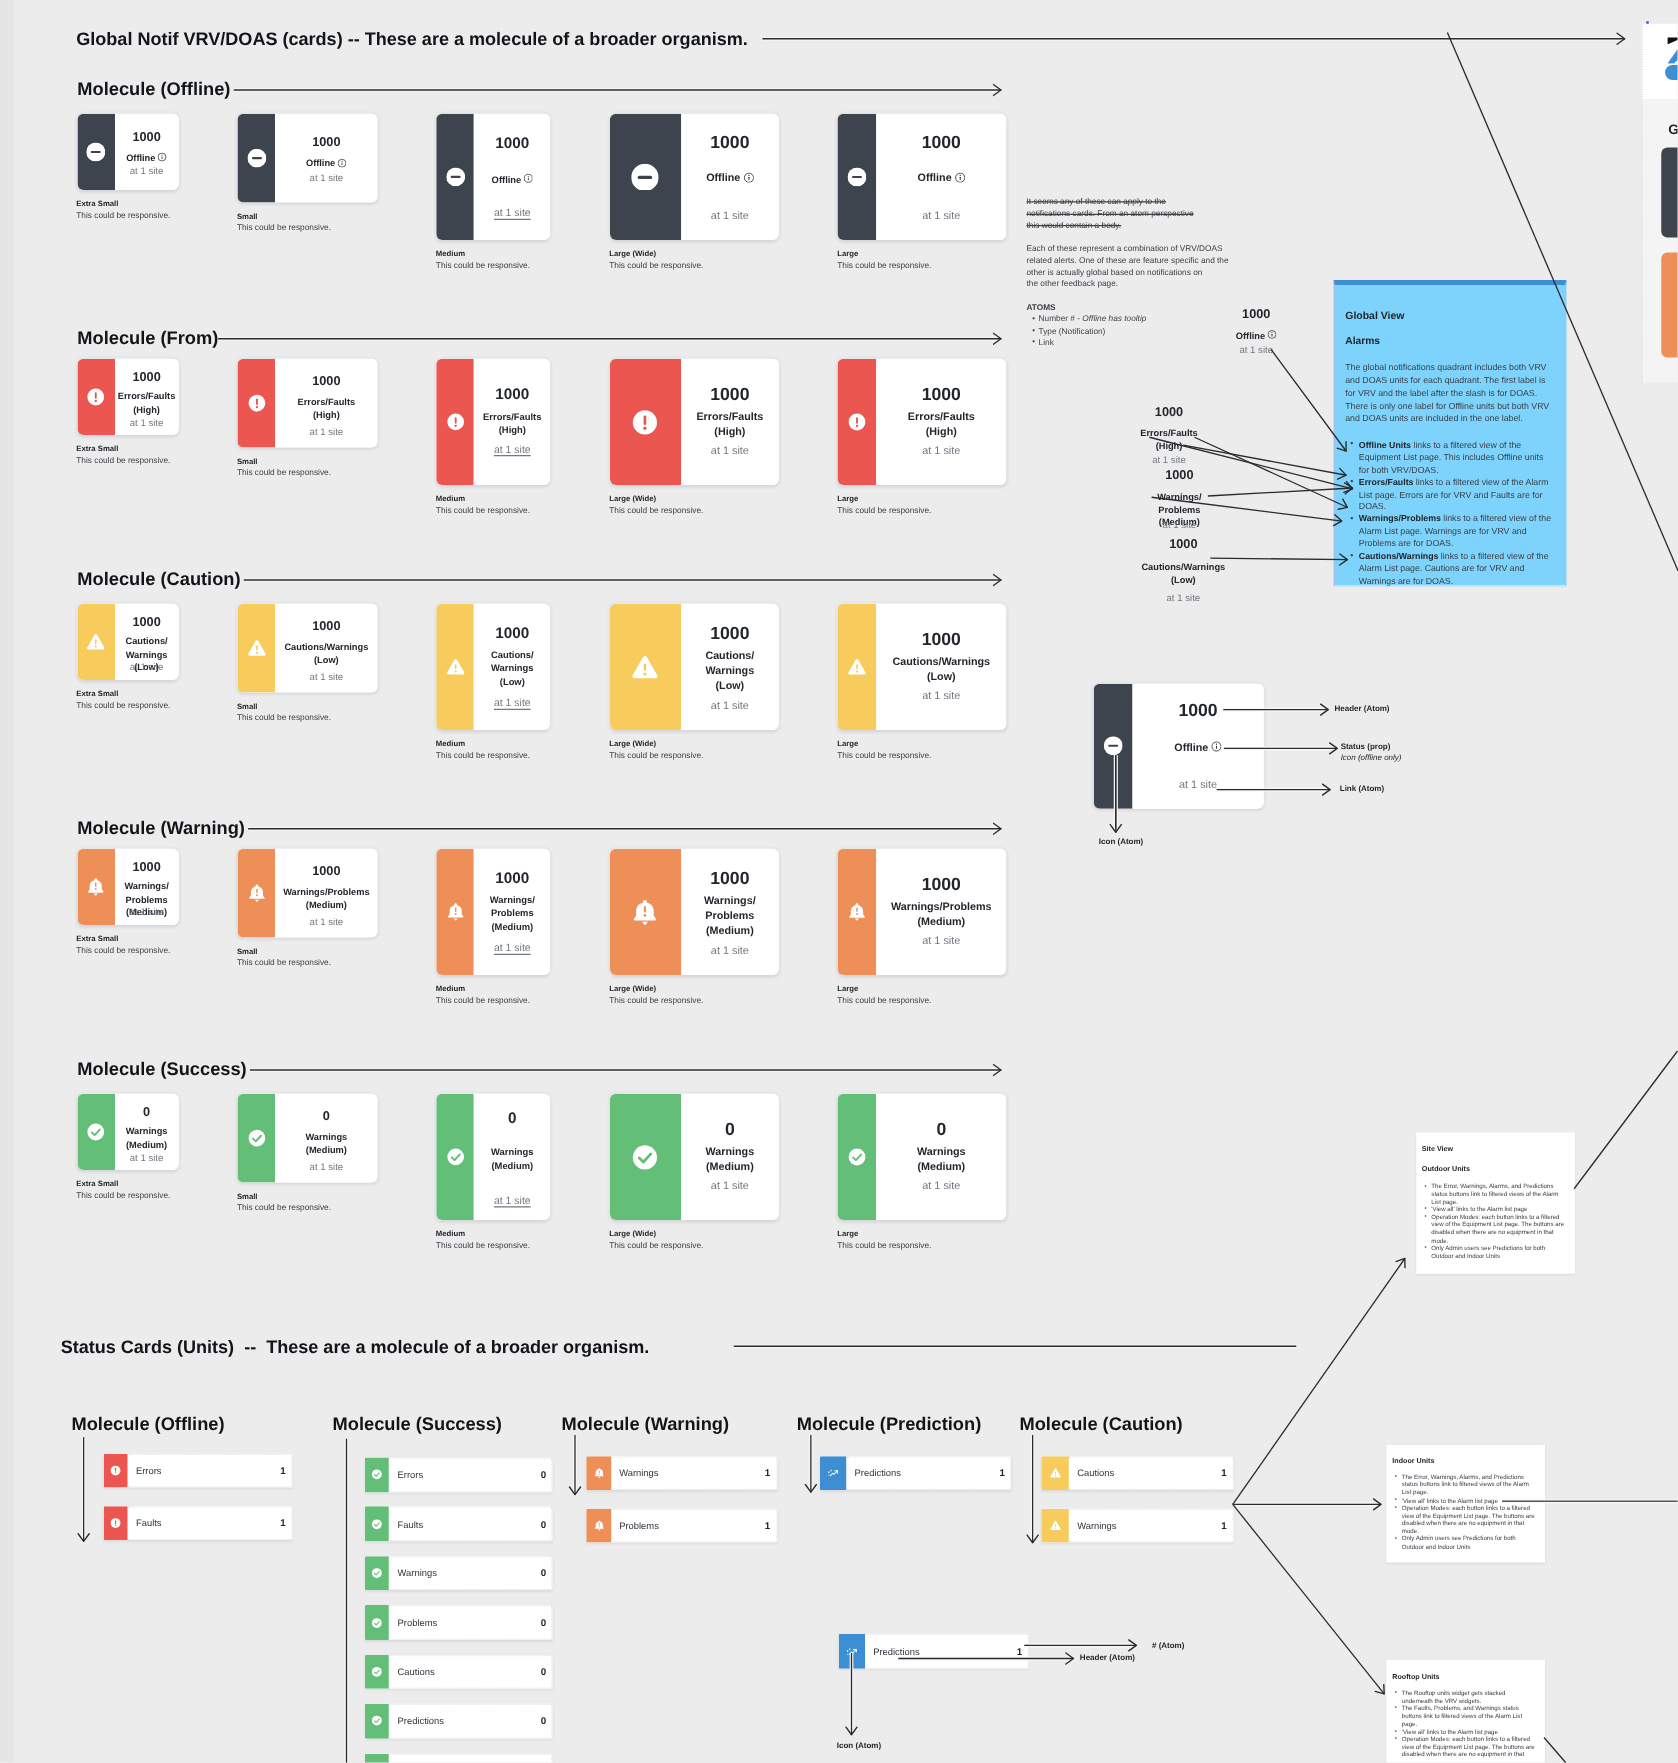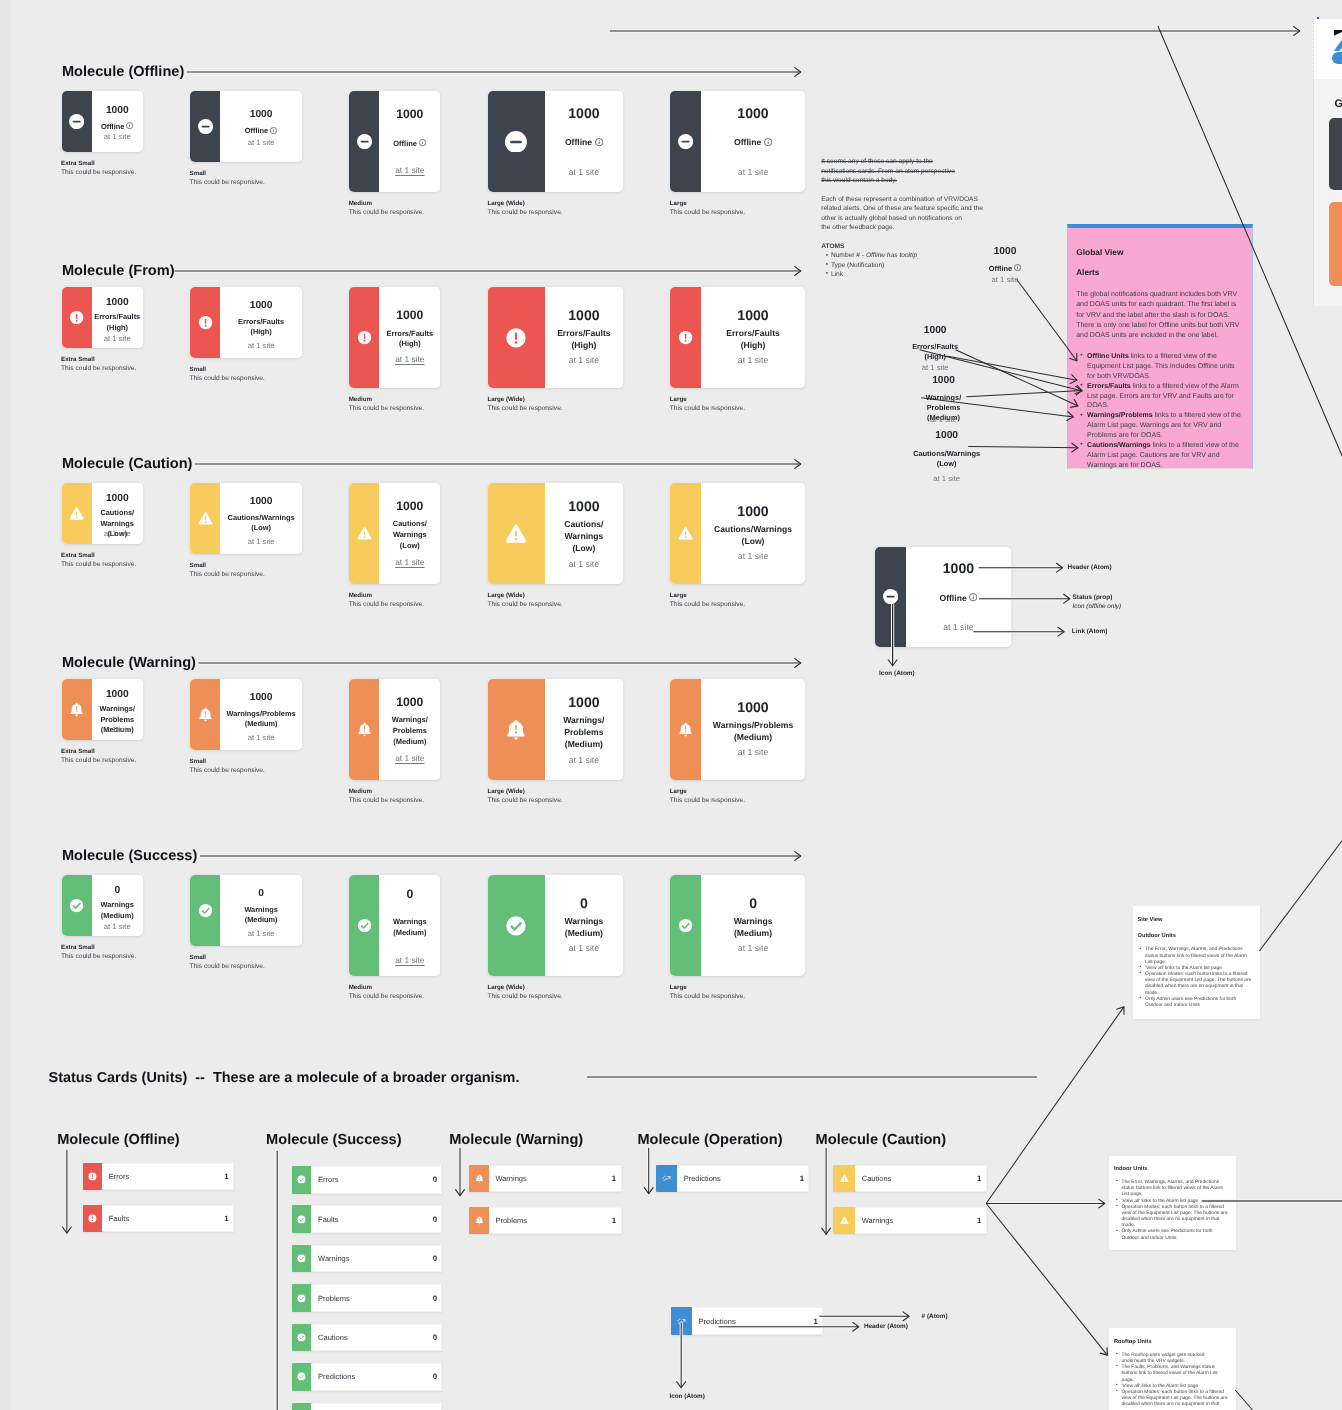--- a/index.html
+++ b/index.html
@@ -33,21 +33,21 @@
   .minicard{position:absolute;text-align:center;}
 
   
   .note{position:absolute;font-size:6.63px;line-height:9.42px;color:#3c4147;}
   .note .strike{text-decoration:line-through;}
   .note ul{margin:0;padding-left:0;list-style:none;}
   .note li{position:relative;}
   .note li:before{content:"\2022";position:absolute;left:-5.2px;top:-0.8px;font-size:6.4px;}
 
   
-  .gvpanel{position:absolute;background:#f9a8d4;border-left:1.4px solid #9cc4ee;border-right:1.4px solid #9cc4ee;border-bottom:1px solid #dcdcdc;border-top:4px solid #3d8ed3;box-sizing:border-box;}
+  .gvpanel{position:absolute;background:#7dd3fc;border-left:1.4px solid #9cc4ee;border-right:1.4px solid #9cc4ee;border-bottom:1px solid #dcdcdc;border-top:4px solid #3d8ed3;box-sizing:border-box;}
   .gvpanel h3{margin:0;font-size:8.4px;font-weight:bold;color:#1d2126;}
   .gvpanel h4{margin:0;font-size:8.2px;font-weight:bold;color:#1d2126;}
   .gvpanel p{margin:0;font-size:7.03px;line-height:10.2px;color:#3c4147;}
   .gvpanel ul{margin:0;padding:0;list-style:none;}
   .gvpanel li{position:relative;padding-left:6.6px;font-size:7.03px;line-height:9.9px;color:#3c4147;}
   .gvpanel li:before{content:"\2022";position:absolute;left:-0.3px;top:-0.8px;}
   .gvpanel li b{font-weight:bold;color:#1d2126;}
 
   
   .ipanel{position:absolute;background:#fff;box-shadow:0 1px 2px rgba(0,0,0,.07);}
@@ -68,20 +68,21 @@
   .srow .lab{font-size:7.5px;color:#2f343c;}
   .srow .val{font-size:7.8px;font-weight:bold;color:#22262c;}
   .annot{position:absolute;font-size:6.4px;font-weight:bold;color:#1d2126;white-space:nowrap;}
   .annot.it{font-style:italic;font-weight:normal;}
 </style>
 </head>
 <body>
 
 <div id="board">
 <div class="leftstrip"></div>
+<div class="abs board-title" style="left:61px;top:23.5px;">Global Notif VRV/DOAS (cards) -- These are a molecule of a broader organism.</div>
 <div class="abs row-title" style="left:61.9px;top:64px;">Molecule (Offline)</div>
 <div class="ncard" style="left:61.5px;top:91px;width:81px;height:60.5px;">
       <div class="bar" style="width:30.5px;background:#3d444d;">
         <span style="display:flex">
           <svg width="15.2" height="15.2" viewBox="0 0 24 24">
             <circle cx="12" cy="12" r="12" fill="#fff"></circle>
             <rect x="5.6" y="10.6" width="12.8" height="2.8" rx="1.4" fill="#3d444d"></rect>
           </svg>
         </span>
       </div>
@@ -583,21 +584,21 @@
       <div class="abs" style="left:0;width:120px;top:392.8px;font-size:7.4px;font-weight:bold;color:#22262c;line-height:10.3px;"><span>Warnings/</span><br><span>Problems</span><br><span>(Medium)</span></div>
       <div class="abs" style="left:0;width:120px;top:416.3px;font-size:7.7px;color:#71787f;line-height:7.7px;">at 1 site</div>
     </div>
 <div class="minicard" style="left:886.7px;top:0;width:120px;">
       <div class="abs" style="left:0;width:120px;top:431.4px;font-size:10.2px;font-weight:bold;color:#22262c;line-height:10.2px;">1000</div>
       <div class="abs" style="left:0;width:120px;top:449.1px;font-size:7.4px;font-weight:bold;color:#22262c;line-height:10.3px;"><span>Cautions/Warnings</span><br><span>(Low)</span></div>
       <div class="abs" style="left:0;width:120px;top:474.9px;font-size:7.7px;color:#71787f;line-height:7.7px;">at 1 site</div>
     </div>
 <div class="gvpanel" style="left:1067.2px;top:223.9px;width:185.6px;height:245.2px;">
       <h3 style="position:absolute;left:8px;top:18.8px;">Global View</h3>
-      <h4 style="position:absolute;left:8px;top:40.5px;">Alerts</h4>
+      <h4 style="position:absolute;left:8px;top:40.5px;">Alarms</h4>
       <p style="position:absolute;left:8px;top:62.4px;width:166px;">The global notifications quadrant includes both VRV and DOAS units for each quadrant. The first label is for VRV and the label after the slash is for DOAS. There is only one label for Offline units but both VRV and DOAS units are included in the one label.</p>
       <ul style="position:absolute;left:12.3px;top:124.0px;width:161.5px;">
         <li><b>Offline Units</b><span> links to a filtered view of the Equipment List page. This includes Offline units for both VRV/DOAS.</span></li>
         <li><b>Errors/Faults</b><span> links to a filtered view of the Alarm List page. Errors are for VRV and Faults are for DOAS.</span></li>
         <li><b>Warnings/Problems</b><span> links to a filtered view of the Alarm List page. Warnings are for VRV and Problems are for DOAS.</span></li>
         <li><b>Cautions/Warnings</b><span> links to a filtered view of the Alarm List page. Cautions are for VRV and Warnings are for DOAS.</span></li>
       </ul>
     </div>
 <div class="ncard" style="left:875.4px;top:546.7px;width:135.7px;height:100.3px;">
       <div class="bar" style="width:30.4px;background:#3d444d;">
@@ -770,21 +771,21 @@
             <rect x="11.1" y="6.4" width="1.8" height="5.6" rx=".9" fill="#ef8f58"></rect>
             <circle cx="12" cy="14.6" r="1.2" fill="#ef8f58"></circle>
           </svg>
         </span>
       </div>
       <div class="mid">
         <span class="lab">Problems</span>
         <span class="val">1</span>
       </div>
     </div>
-<div class="abs col-title" style="left:637.4px;top:1131.5px;">Molecule (Operation)</div>
+<div class="abs col-title" style="left:637.4px;top:1131.5px;">Molecule (Prediction)</div>
 <div class="srow" style="left:656.2px;top:1164.6px;width:153.2px;height:27.6px;">
       <div class="sq" style="width:20.9px;background:#3d8ed3;">
         <span style="display:flex">
           <svg width="8.9" height="8.9" viewBox="0 0 24 24">
             <path d="M6.2 17.6 L11.2 12.4 L14.0 14.6 L21.2 7.2" stroke="#fff" stroke-width="2.2" stroke-linecap="round" stroke-linejoin="round" fill="none"></path>
             <path d="M15.6 6.9 H21.6 V12.6" stroke="#fff" stroke-width="2.2" stroke-linecap="round" stroke-linejoin="round" fill="none"></path>
             <rect x="6.6" y="4.2" width="2.2" height="4.4" rx="1.1" fill="#fff"></rect>
             <rect x="1.8" y="8.0" width="2.2" height="4.4" rx="1.1" fill="#fff"></rect>
             <rect x="2.0" y="16.0" width="2.2" height="2.2" rx="1.1" fill="#fff"></rect>
           </svg>

